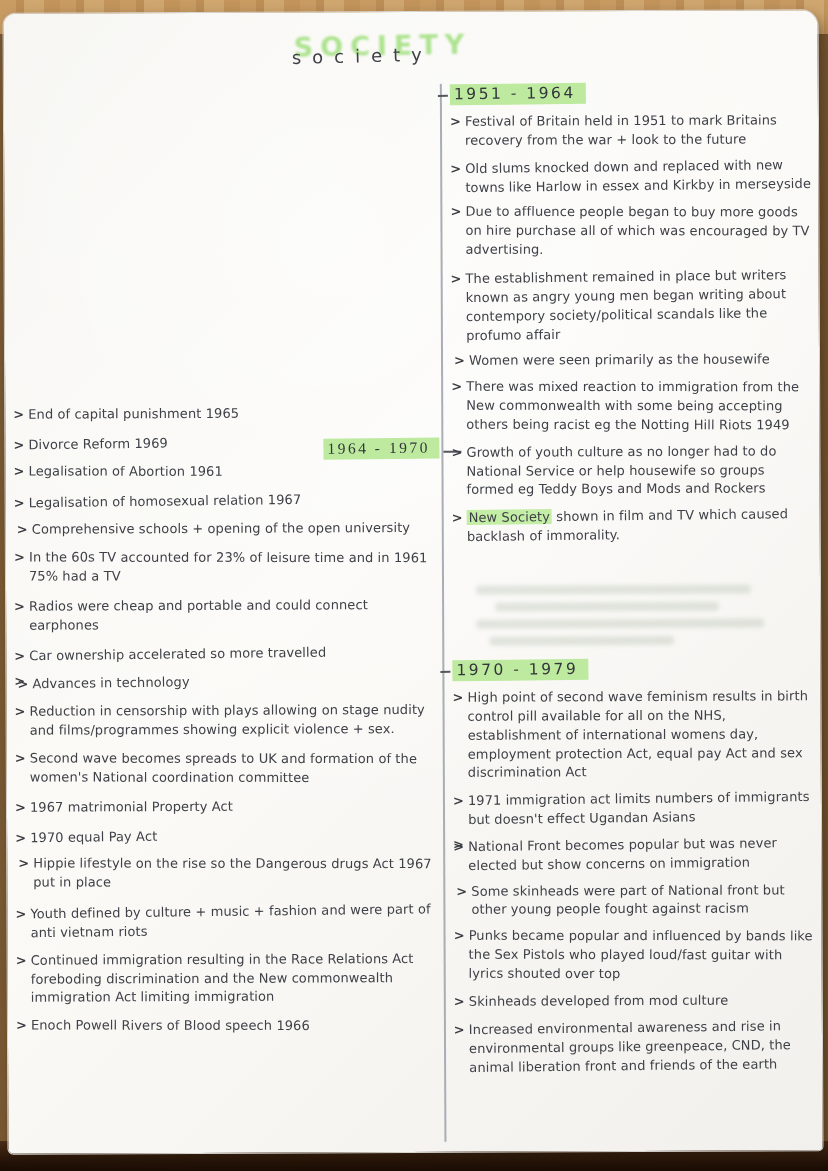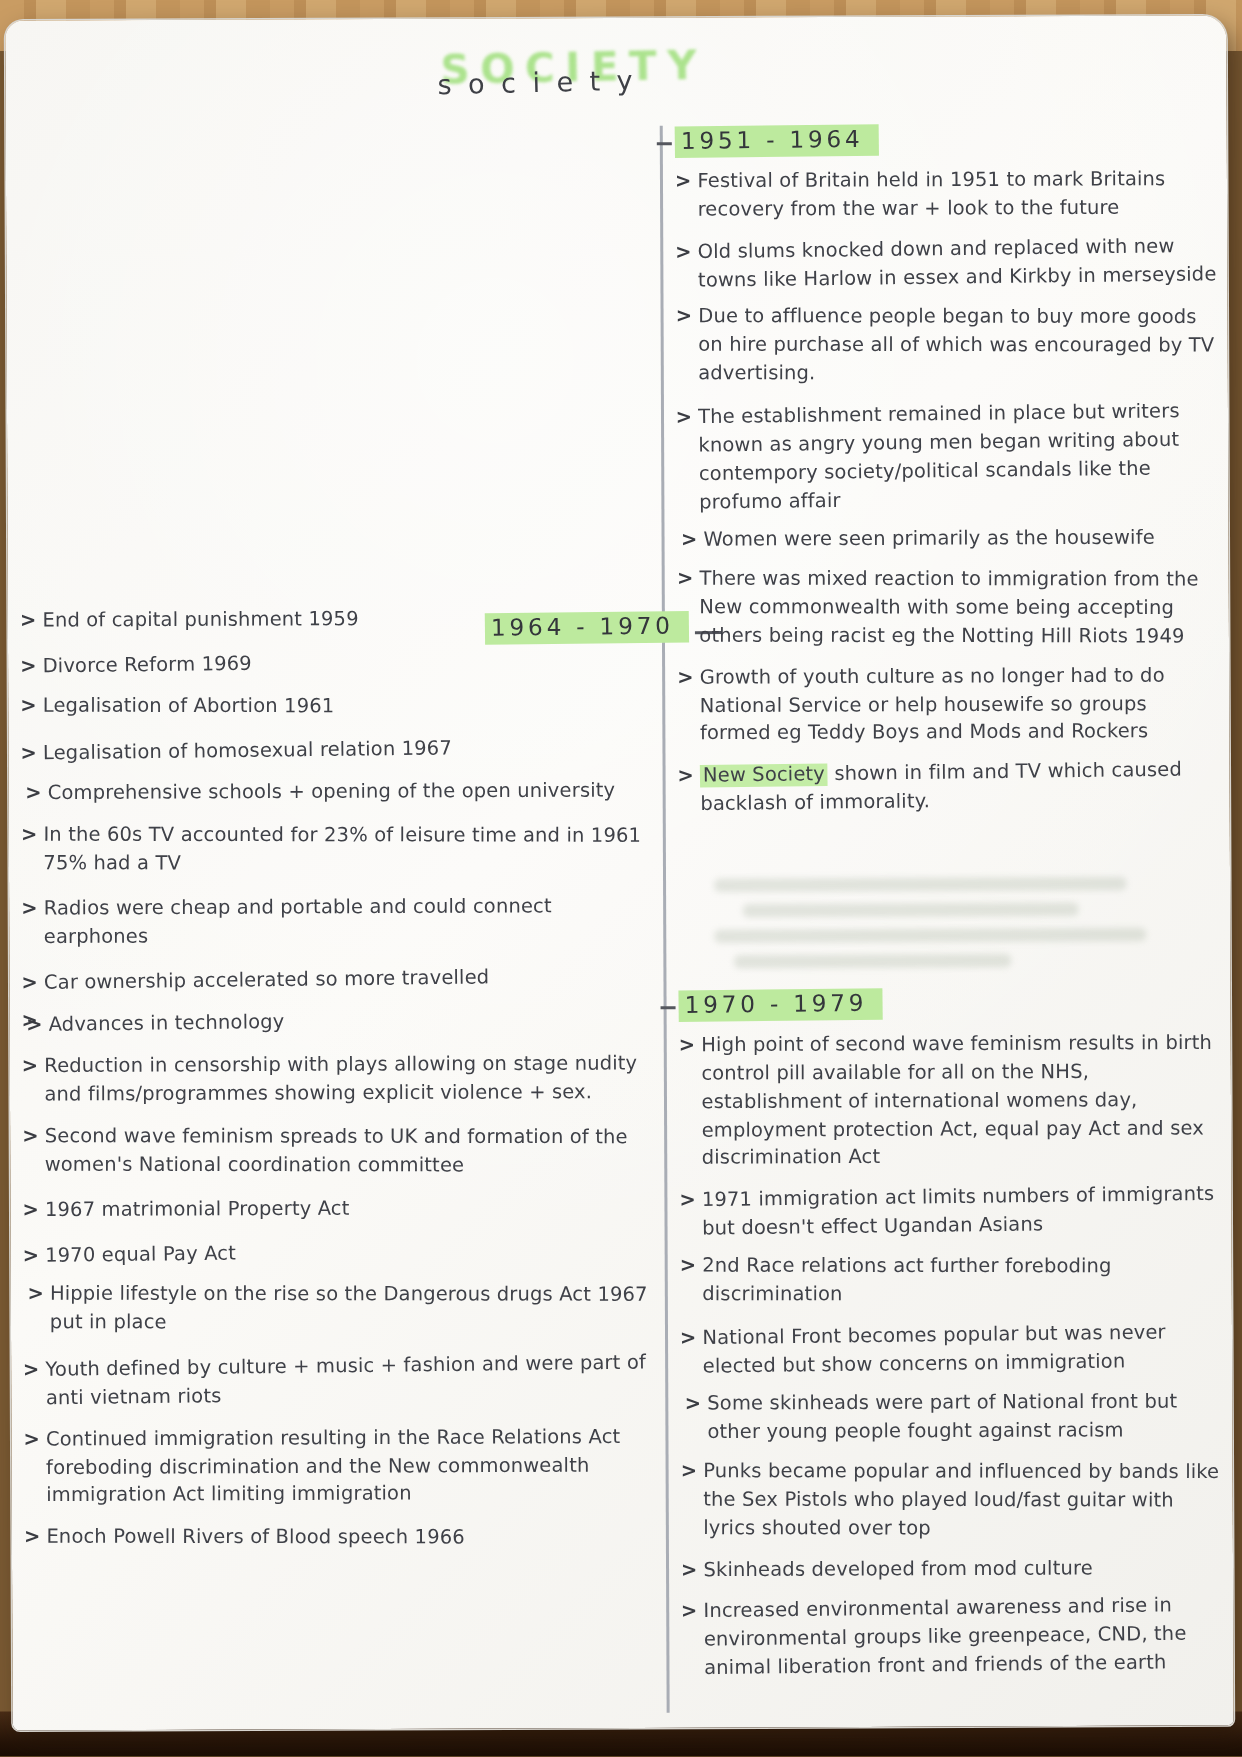--- a/index.html
+++ b/index.html
@@ -54,21 +54,21 @@
   
   .heading{position:relative;margin-bottom:8px;}
   .hl{
     display:inline-block;background:#bdea9e;color:#34363b;
     font-size:15.5px;letter-spacing:2.5px;font-weight:500;
     padding:1px 10px 2px 4px;transform:rotate(-.4deg);
   }
   .sec .heading::before{
     content:"";position:absolute;left:-12px;top:11px;width:10px;height:2px;background:#55575e;
   }
-  .heading-left{position:absolute;left:318px;top:396px;}
+  .heading-left{position:absolute;left:318px;top:426px;font-family:Liberation Serif, serif;}
   .heading-left::after{
     content:"";position:absolute;right:-22px;top:13px;width:18px;height:2px;background:#55575e;
   }
   
   .col-left{position:absolute;left:8px;top:392px;width:424px;}
   .col-left .notes li{margin-bottom:10px;}
   .sec{position:absolute;width:362px;}
   .sec .notes li{margin-bottom:8px;}
   .sec-1{left:446px;top:72px;}
   .sec-2{left:446px;top:648px;}
@@ -94,32 +94,32 @@
   </div>
 
   <div class="divider"></div>
 
   <div class="heading heading-left">
     <span class="hl">1964 - 1970</span>
   </div>
 
   <div class="col-left">
     <ul class="notes">
-        <li><span class="marker">&gt;</span><span>End of capital punishment 1959</span></li>
+        <li><span class="marker">&gt;</span><span>End of capital punishment 1965</span></li>
         <li><span class="marker">&gt;</span><span>Divorce Reform 1969</span></li>
         <li><span class="marker">&gt;</span><span>Legalisation of Abortion 1961</span></li>
         <li><span class="marker">&gt;</span><span>Legalisation of homosexual relation 1967</span></li>
         <li><span class="marker">&gt;</span><span>Comprehensive schools + opening of the open university</span></li>
         <li><span class="marker">&gt;</span><span>In the 60s TV accounted for 23% of leisure time and in 1961 75% had a TV</span></li>
         <li><span class="marker">&gt;</span><span>Radios were cheap and portable and could connect earphones</span></li>
         <li><span class="marker">&gt;</span><span>Car ownership accelerated so more travelled</span></li>
         <li><span class="marker">&gt;</span></li>
         <li><span class="marker">&gt;</span><span>Advances in technology</span></li>
         <li><span class="marker">&gt;</span><span>Reduction in censorship with plays allowing on stage nudity and films/programmes showing explicit violence + sex.</span></li>
-        <li><span class="marker">&gt;</span><span>Second wave feminism spreads to UK and formation of the women's National coordination committee</span></li>
+        <li><span class="marker">&gt;</span><span>Second wave becomes spreads to UK and formation of the women's National coordination committee</span></li>
         <li><span class="marker">&gt;</span><span>1967 matrimonial Property Act</span></li>
         <li><span class="marker">&gt;</span><span>1970 equal Pay Act</span></li>
         <li><span class="marker">&gt;</span><span>Hippie lifestyle on the rise so the Dangerous drugs Act 1967 put in place</span></li>
         <li><span class="marker">&gt;</span><span>Youth defined by culture + music + fashion and were part of anti vietnam riots</span></li>
         <li><span class="marker">&gt;</span><span>Continued immigration resulting in the Race Relations Act foreboding discrimination and the New commonwealth immigration Act limiting immigration</span></li>
         <li><span class="marker">&gt;</span><span>Enoch Powell Rivers of Blood speech 1966</span></li>
       </ul>
   </div>
 
   <div class="sec sec-1">
@@ -145,21 +145,21 @@
     <div></div>
   </div>
 
   <div class="sec sec-2">
     <div class="heading">
       <span class="hl">1970 - 1979</span>
     </div>
     <ul class="notes">
         <li><span class="marker">&gt;</span><span>High point of second wave feminism results in birth control pill available for all on the NHS, establishment of international womens day, employment protection Act, equal pay Act and sex discrimination Act</span></li>
         <li><span class="marker">&gt;</span><span>1971 immigration act limits numbers of immigrants but doesn't effect Ugandan Asians</span></li>
-        <li><span class="marker">&gt;</span><span>2nd Race relations act further foreboding discrimination</span></li>
+        <li><span class="marker">&gt;</span></li>
         <li><span class="marker">&gt;</span><span>National Front becomes popular but was never elected but show concerns on immigration</span></li>
         <li><span class="marker">&gt;</span><span>Some skinheads were part of National front but other young people fought against racism</span></li>
         <li><span class="marker">&gt;</span><span>Punks became popular and influenced by bands like the Sex Pistols who played loud/fast guitar with lyrics shouted over top</span></li>
         <li><span class="marker">&gt;</span><span>Skinheads developed from mod culture</span></li>
         <li><span class="marker">&gt;</span><span>Increased environmental awareness and rise in environmental groups like greenpeace, CND, the animal liberation front and friends of the earth</span></li>
       </ul>
   </div>
 
 </div>
 

